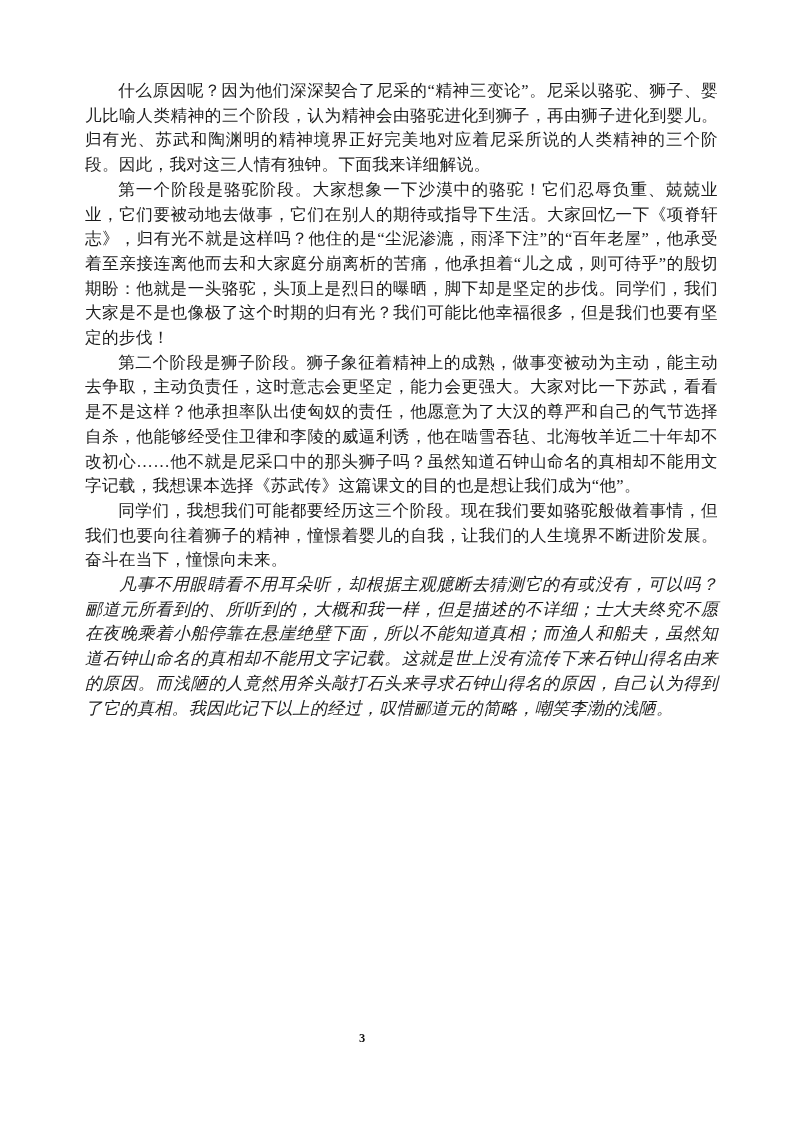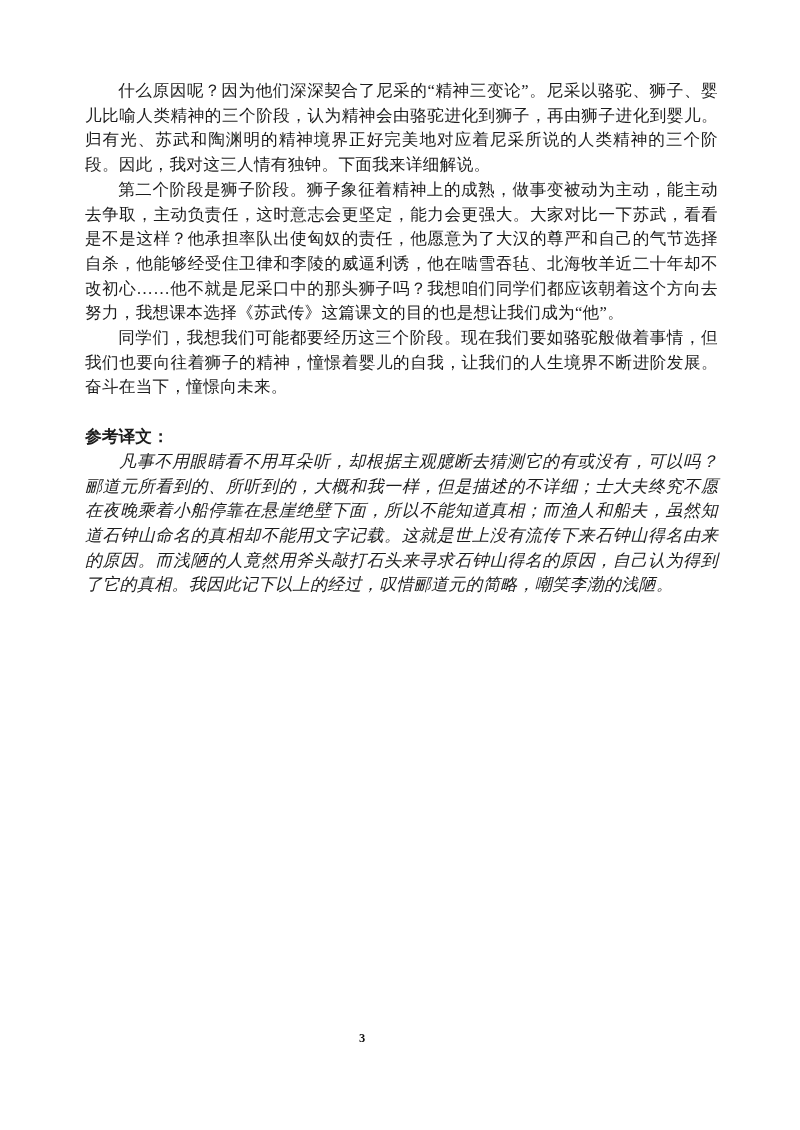--- a/index.html
+++ b/index.html
@@ -64,27 +64,27 @@
   }
 </style>
 </head>
 <body>
 
 <div class="page">
   <div class="content">
 
     <p class="body-par">什么原因呢？因为他们深深契合了尼采的“精神三变论”。尼采以骆驼、狮子、婴儿比喻人类精神的三个阶段，认为精神会由骆驼进化到狮子，再由狮子进化到婴儿。归有光、苏武和陶渊明的精神境界正好完美地对应着尼采所说的人类精神的三个阶段。因此，我对这三人情有独钟。下面我来详细解说。</p>
 
+    <p class="body-par">第一个阶段是骆驼阶段。大家想象一下沙漠中的骆驼！它们忍辱负重、兢兢业业，它们要被动地去做事，它们在别人的期待或指导下生活。大家回忆一下《项脊轩志》，归有光不就是这样吗？他住的是“尘泥渗漉，雨泽下注”的“百年老屋”，他承受着至亲接连离他而去和大家庭分崩离析的苦痛，他承担着“儿之成，则可待乎”的殷切期盼：他就是一头骆驼，头顶上是烈日的曝晒，脚下却是坚定的步伐。同学们，我们大家是不是也像极了这个时期的归有光？我们可能比他幸福很多，但是我们也要有坚定的步伐！</p>
 
-    <p class="body-par">第二个阶段是狮子阶段。狮子象征着精神上的成熟，做事变被动为主动，能主动去争取，主动负责任，这时意志会更坚定，能力会更强大。大家对比一下苏武，看看是不是这样？他承担率队出使匈奴的责任，他愿意为了大汉的尊严和自己的气节选择自杀，他能够经受住卫律和李陵的威逼利诱，他在啮雪吞毡、北海牧羊近二十年却不改初心……他不就是尼采口中的那头狮子吗？我想咱们同学们都应该朝着这个方向去努力，我想课本选择《苏武传》这篇课文的目的也是想让我们成为“他”。</p>
+    <p class="body-par">第二个阶段是狮子阶段。狮子象征着精神上的成熟，做事变被动为主动，能主动去争取，主动负责任，这时意志会更坚定，能力会更强大。大家对比一下苏武，看看是不是这样？他承担率队出使匈奴的责任，他愿意为了大汉的尊严和自己的气节选择自杀，他能够经受住卫律和李陵的威逼利诱，他在啮雪吞毡、北海牧羊近二十年却不改初心……他不就是尼采口中的那头狮子吗？虽然知道石钟山命名的真相却不能用文字记载，我想课本选择《苏武传》这篇课文的目的也是想让我们成为“他”。</p>
 
 
     <p class="body-par">同学们，我想我们可能都要经历这三个阶段。现在我们要如骆驼般做着事情，但我们也要向往着狮子的精神，憧憬着婴儿的自我，让我们的人生境界不断进阶发展。奋斗在当下，憧憬向未来。</p>
 
-    <h3 class="section-heading ref-heading">参考译文：</h3>
 
 
     <p class="kai-par">凡事不用眼睛看不用耳朵听，却根据主观臆断去猜测它的有或没有，可以吗？郦道元所看到的、所听到的，大概和我一样，但是描述的不详细；士大夫终究不愿在夜晚乘着小船停靠在悬崖绝壁下面，所以不能知道真相；而渔人和船夫，虽然知道石钟山命名的真相却不能用文字记载。这就是世上没有流传下来石钟山得名由来的原因。而浅陋的人竟然用斧头敲打石头来寻求石钟山得名的原因，自己认为得到了它的真相。我因此记下以上的经过，叹惜郦道元的简略，嘲笑李渤的浅陋。</p>
 
 
 
   </div>
 
   <div class="page-number">3</div>
 </div>

